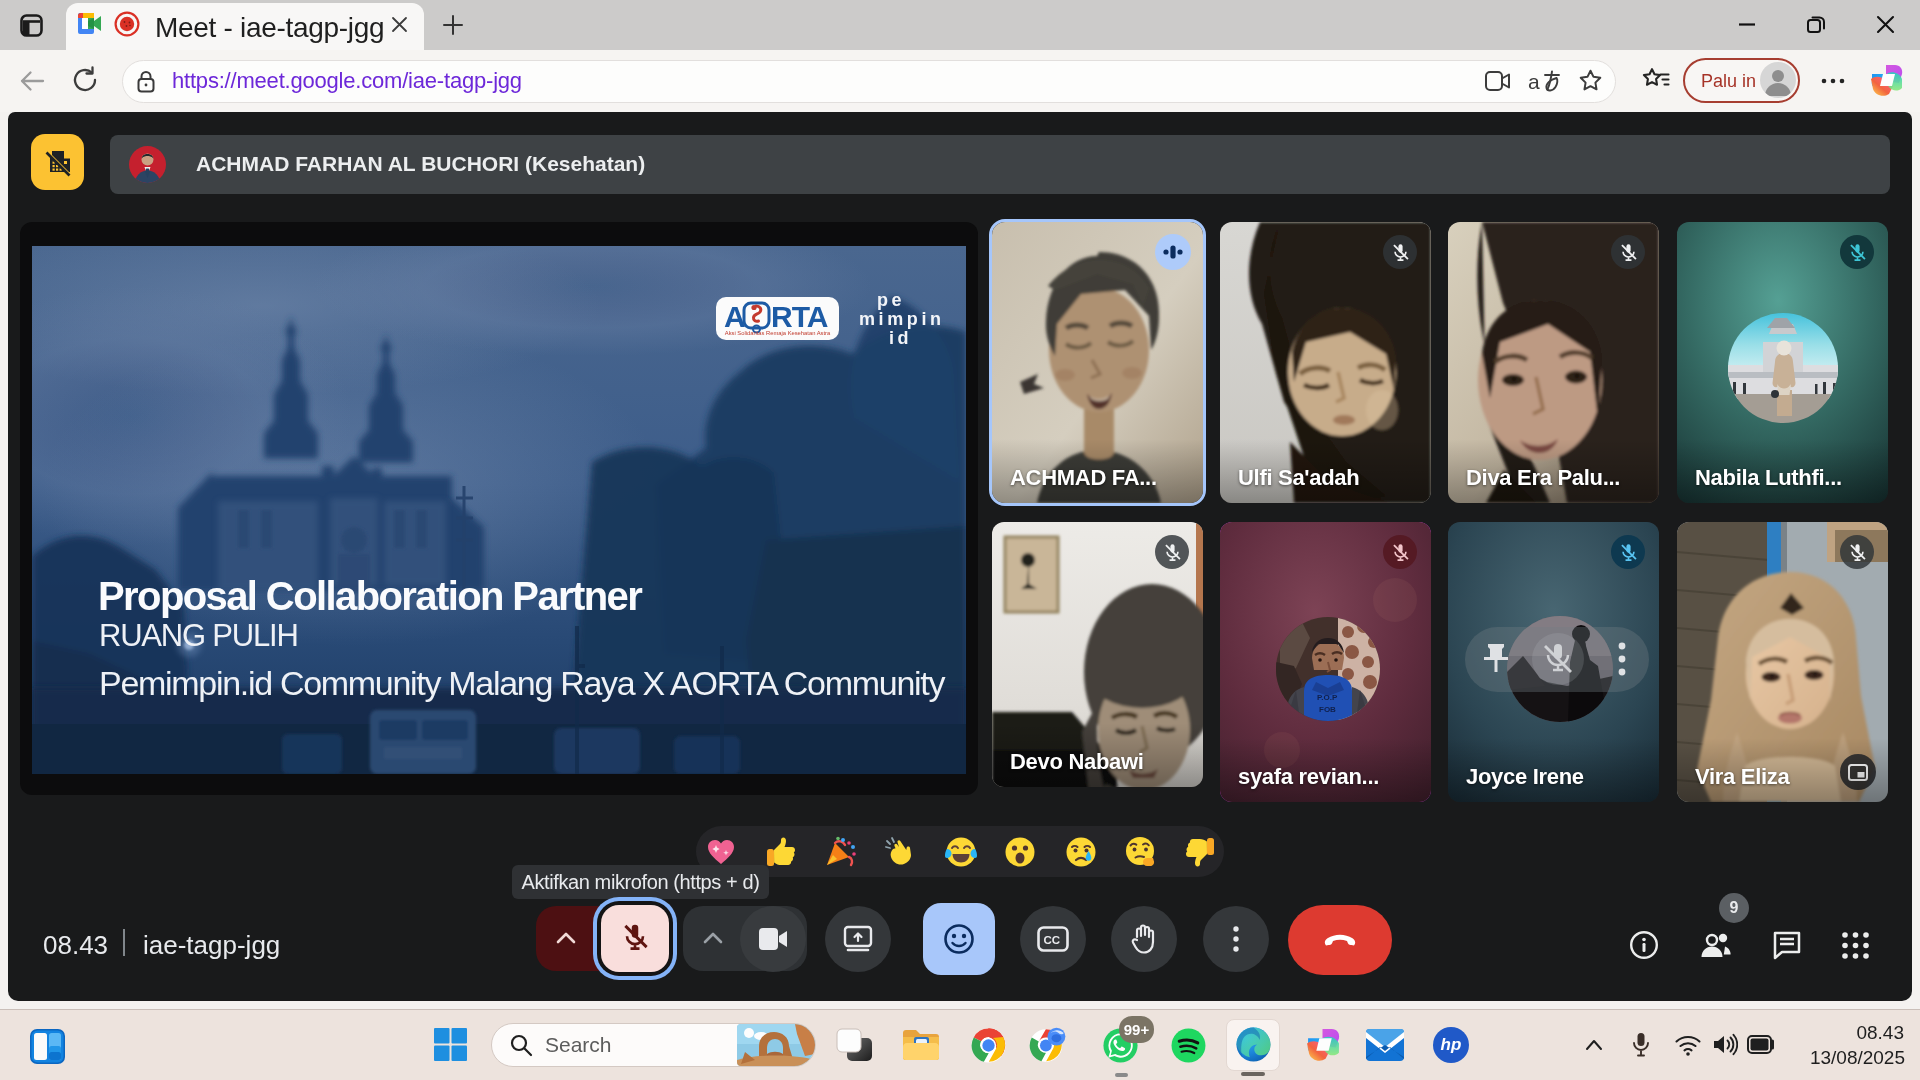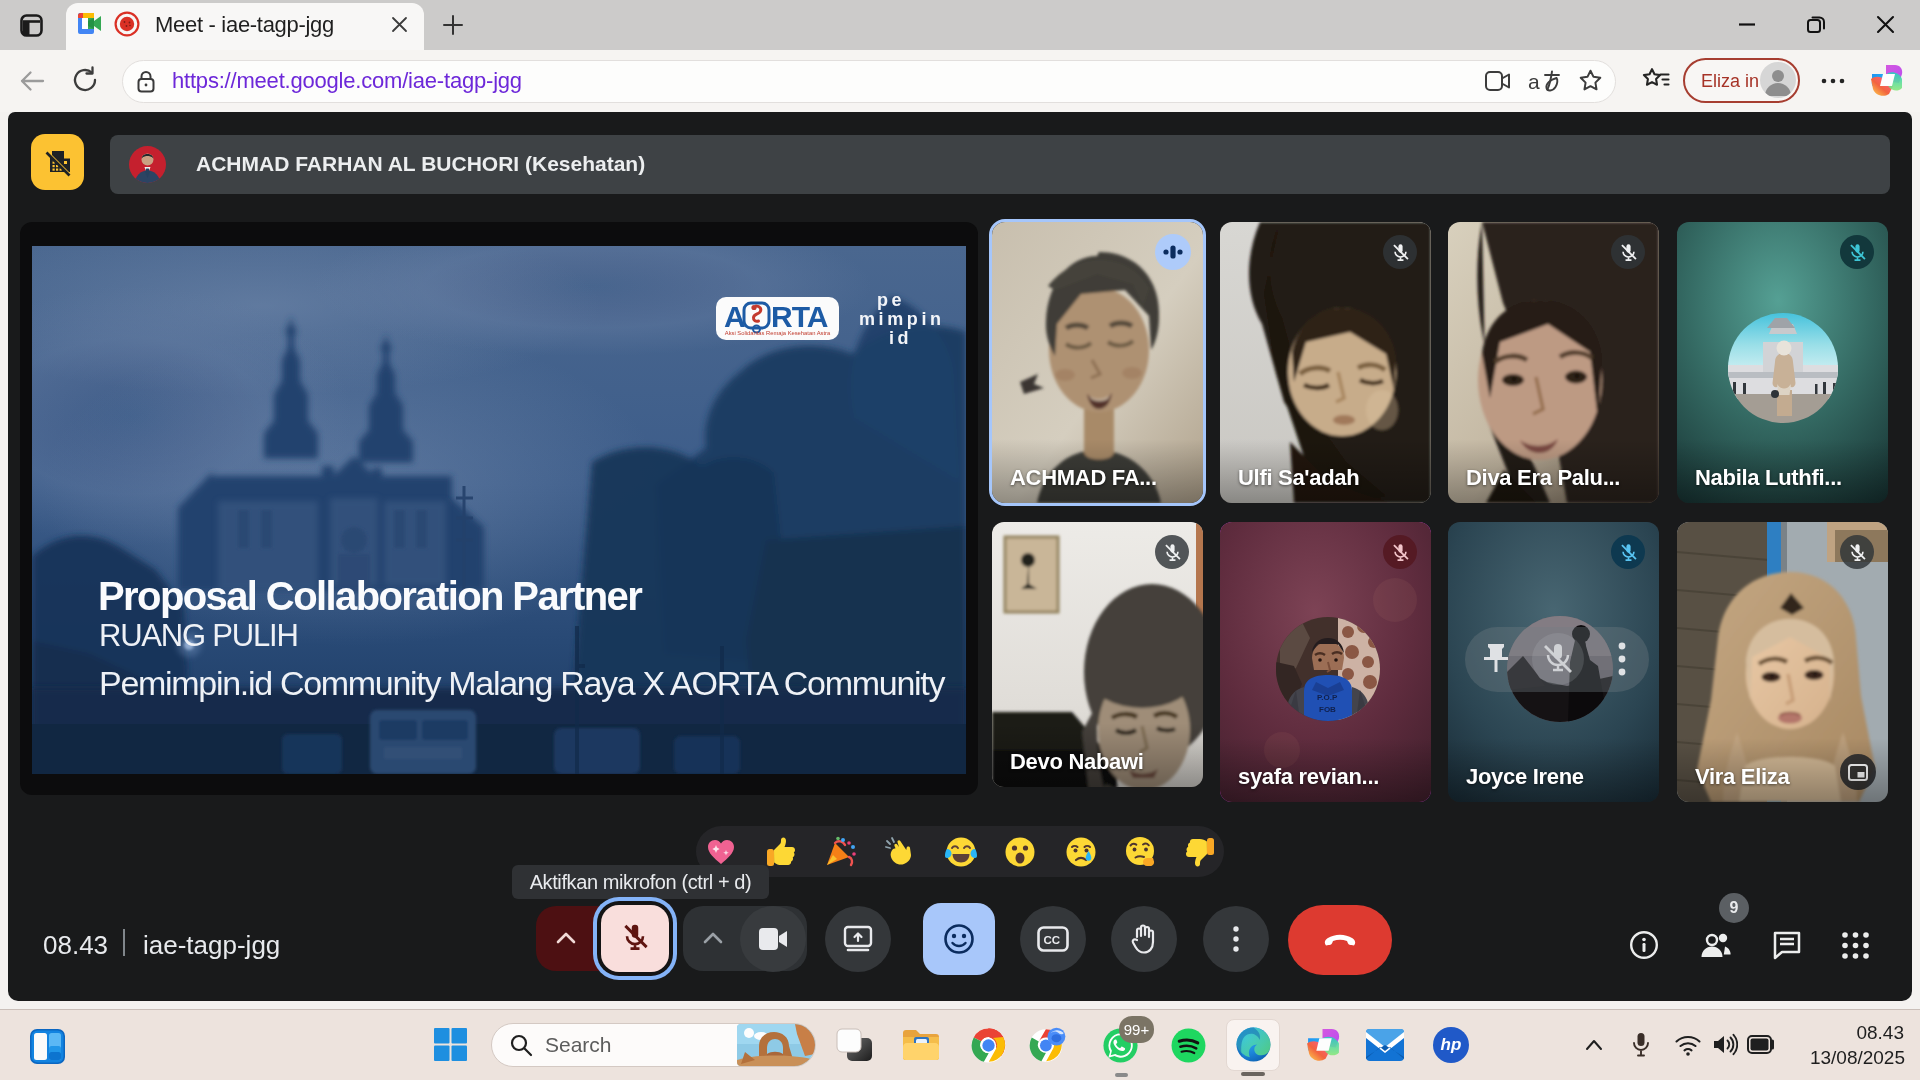--- a/index.html
+++ b/index.html
@@ -2,21 +2,21 @@
 <html><head>
 <meta charset="utf-8">
 <style>
 *{margin:0;padding:0;box-sizing:border-box}
 html,body{width:1920px;height:1080px;overflow:hidden;background:#f4f2f0;font-family:"Liberation Sans",sans-serif}
 .abs{position:absolute}
 #stage{position:relative;width:1920px;height:1080px}
 
 #tabstrip{left:0;top:0;width:1920px;height:50px;background:#cccbca}
 #tab{left:66px;top:3px;width:358px;height:47px;background:#f8f7f6;border-radius:12px 12px 0 0}
-#tabtitle{left:155px;top:12px;font-size:22px;color:#1f1f1f;letter-spacing:-.3px}
+#tabtitle{left:155px;top:12px;font-size:28px;color:#1f1f1f;letter-spacing:-.3px}
 #toolbar{left:0;top:50px;width:1920px;height:62px;background:#f6f4f2}
 #omni{left:122px;top:60px;width:1494px;height:43px;background:#fdfdfc;border:1px solid #e2dfdd;border-radius:22px}
 #url{left:172px;top:68px;font-size:22px;letter-spacing:-.2px;color:#6d28d9}
 
 #page{left:8px;top:112px;width:1904px;height:889px;background:#191a1b;border-radius:7px 7px 10px 10px}
 #ychip{left:31px;top:134px;width:53px;height:56px;background:#fcc232;border-radius:14px}
 #pbar{left:110px;top:135px;width:1780px;height:59px;background:#3e4245;border-radius:8px}
 #pbartext{left:196px;top:152px;font-size:21px;font-weight:bold;color:#eceeef}
 #ptile{left:20px;top:222px;width:958px;height:573px;background:#0c0c0d;border-radius:12px}
 
@@ -122,21 +122,21 @@
 <svg class="abs" style="left:1578px;top:68px" width="25" height="25" viewBox="0 0 24 24">
       <path d="M12 2.6l2.9 5.9 6.5.9-4.7 4.6 1.1 6.5-5.8-3.1-5.8 3.1 1.1-6.5L2.6 9.4l6.5-.9z" fill="none" stroke="#3c3c3c" stroke-width="1.9" stroke-linejoin="round"></path>
     </svg>
 
 <svg class="abs" style="left:1640px;top:66px" width="30" height="28" viewBox="0 0 30 28">
       <path d="M12 3.2l2.5 5.1 5.6.8-4 4 .9 5.6-5-2.6-5 2.6.9-5.6-4-4 5.6-.8z" fill="none" stroke="#242424" stroke-width="2.1" stroke-linejoin="round"></path>
       <path d="M20.5 8.5h8M22.5 13.5h6M24.5 18.5h4" stroke="#242424" stroke-width="2.1" stroke-linecap="round"></path>
     </svg>
 
 <div class="abs" style="left:1683px;top:58px;width:117px;height:45px;border:2px solid #a63d30;border-radius:23px;background:#f8f6f4"></div>
-<div class="abs" style="left:1701px;top:71px;font-size:18px;color:#a63327">Eliza in</div>
+<div class="abs" style="left:1701px;top:71px;font-size:18px;color:#a63327">Palu in</div>
 <div class="abs" style="left:1760px;top:62px;width:36px;height:36px;border-radius:50%;background:#d6d6d6;overflow:hidden"><svg width="36" height="36" viewBox="0 0 36 36">
         <circle cx="18" cy="14" r="6" fill="#8e8e8e"></circle>
         <path d="M5 34a13 13 0 0 1 26 0z" fill="#8e8e8e"></path>
       </svg></div>
 
 <svg class="abs" style="left:1820px;top:76px" width="26" height="10" viewBox="0 0 26 10">
       <g fill="#242424">
         <circle cx="4" cy="5" r="2.3"></circle>
         <circle cx="13" cy="5" r="2.3"></circle>
         <circle cx="22" cy="5" r="2.3"></circle>
@@ -750,21 +750,21 @@
         <circle cx="23" cy="14.5" r="1.9" fill="#4e342e"></circle>
         <path d="M12.5 22.5c2.5-1.5 6-1.5 8.5-.5" stroke="#4e342e" stroke-width="2" fill="none" stroke-linecap="round"></path>
         <path d="M20 27c0-2.4 2-4 4.4-4H30l1 3.5c.4 2-1 4.5-3.6 4.5H24c-2.3 0-4-1.7-4-4z" fill="#f9a825"></path>
         <path d="M22 24l5-1" stroke="#ef9a3a" stroke-width="0"></path>
       </svg>
 <svg class="emo" style="left:504px" width="34" height="34" viewBox="0 0 34 34">
         <path d="M24 19l-6 6c-1 1-1 2.5-1 4 0 1.5-1 2.5-2.3 2.5-1.7 0-2.7-1.5-2.7-3.5 0-2 .8-4.5 1.5-6H6c-1.7 0-3-1.3-3-3 0-1 .5-1.9 1.2-2.4-.5-.6-.7-1.3-.7-2.1 0-1.2.7-2.3 1.7-2.8-.2-.4-.2-.9-.2-1.4 0-1.3.8-2.4 2-2.8 0-.2-.1-.4-.1-.6 0-1.6 1.3-2.9 3-2.9h7c2.6 0 5 1 7 2.6z" fill="#fdd835"></path>
         <rect x="24" y="3" width="7" height="17" rx="2.5" fill="#f9a825"></rect>
       </svg>
 </div>
-<div class="abs" id="tooltip">Aktifkan mikrofon (ctrl + d)</div>
+<div class="abs" id="tooltip">Aktifkan mikrofon (https + d)</div>
 
 <div class="abs" style="left:536px;top:906px;width:137px;height:65px;border-radius:20px;background:#4d1012"></div>
 <svg class="abs" style="left:556px;top:930px" width="20" height="16" viewBox="0 0 20 16">
       <path d="M2 12l8-8 8 8" fill="none" stroke="#f1d9d6" stroke-width="2.6" stroke-linecap="round" stroke-linejoin="round"></path>
     </svg>
 <div class="abs" style="left:601px;top:905px;width:68px;height:67px;border-radius:18px;background:#f9dedc;box-shadow:0 0 0 4px #141415,0 0 0 8px #84b3f8"></div>
 <svg class="abs" style="left:620px;top:921px" width="30" height="34" viewBox="0 0 24 27">
       <g stroke="#5e1410" fill="none" stroke-width="2.1">
         <rect x="9.4" y="2.8" width="5.2" height="10.4" rx="2.6" fill="#5e1410" stroke="none"></rect>
         <path d="M5.6 12a6.4 6.4 0 0 0 12.8 0M12 18.4v3.6M8.4 22h7.2"></path>
@@ -952,21 +952,21 @@
       <path d="M27 10c2-3 5-4 8-3 3 1 3 3 6 3 1.5 0 2.5-.5 3-1.5a11 11 0 0 0-17 1.5z" fill="#d6e6fd"></path>
       <ellipse cx="35" cy="15" rx="6" ry="5" fill="#2f6fe0"></ellipse>
     </svg>
 
 <svg class="abs" style="left:1101px;top:1026px" width="39" height="39" viewBox="0 0 48 48">
       <circle cx="24" cy="24" r="21" fill="#23ce64"></circle>
       <path d="M24 9a15 15 0 0 0-12.8 22.6L9 39l7.6-2A15 15 0 1 0 24 9z" fill="#fdfdfd"></path>
       <path d="M24 11.5A12.5 12.5 0 0 0 13.4 30.6L12 36l5.6-1.5A12.5 12.5 0 1 0 24 11.5z" fill="#23ce64"></path>
       <path d="M19.2 17.5c-.5-1-1-1-1.5-1-1.2 0-2.4 1.5-2.4 3.5 0 2.2 1.5 4.7 3.4 6.8 2.3 2.5 5.2 4.1 7.5 4.1 1.8 0 3.1-1 3.4-2.3.2-.7 0-1.3-.5-1.6l-2.9-1.5c-.5-.2-1-.2-1.3.3l-.8 1.1c-.3.4-.8.5-1.2.3-1.6-.9-3.4-2.5-4.2-4.1-.2-.4-.2-.9.1-1.2l1-1.1c.3-.4.3-.9.1-1.3z" fill="#fdfdfd"></path>
     </svg>
-<div class="abs" style="left:1119px;top:1016px;width:35px;height:27px;background:#7b7465;border-radius:13px;color:#fff;font-size:15px;font-weight:normal;display:flex;align-items:center;justify-content:center">99+</div>
+<div class="abs" style="left:1119px;top:1016px;width:35px;height:27px;background:#7b7465;border-radius:13px;color:#fff;font-size:15px;font-weight:bold;display:flex;align-items:center;justify-content:center">99+</div>
 <div class="abs" style="left:1115px;top:1073px;width:13px;height:4px;background:#8a8a8a;border-radius:2px"></div>
 
 <svg class="abs" style="left:1170px;top:1027px" width="37" height="37" viewBox="0 0 48 48">
       <circle cx="24" cy="24" r="22" fill="#1ed760"></circle>
       <g fill="none" stroke="#121212" stroke-linecap="round">
         <path d="M12 18.5c8-2.5 17-1.8 24 2.2" stroke-width="4"></path>
         <path d="M13.5 25.5c7-2 14.5-1.3 20.5 2.2" stroke-width="3.4"></path>
         <path d="M15 32c5.5-1.5 11.5-1 16.5 1.8" stroke-width="2.8"></path>
       </g>
     </svg>

